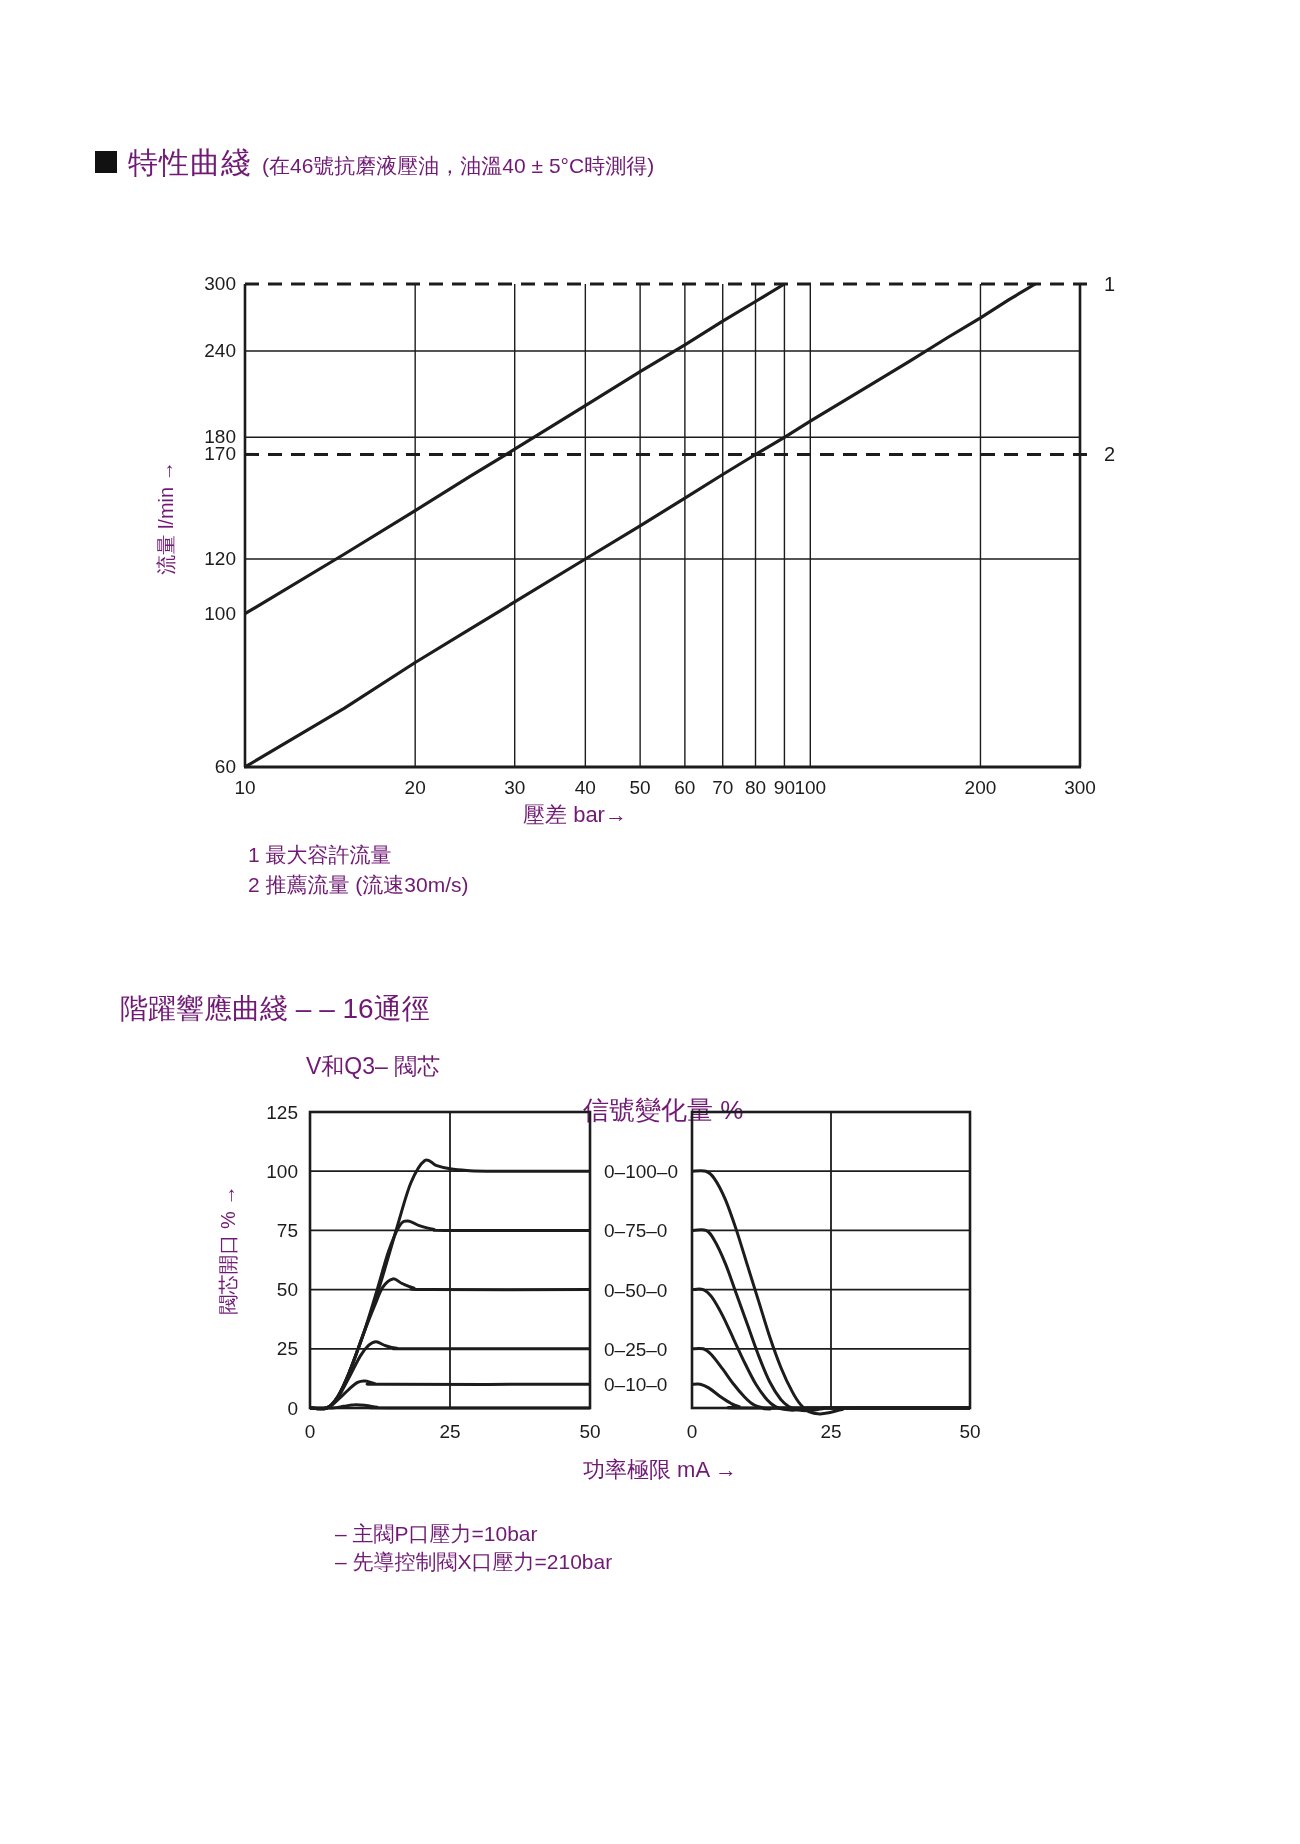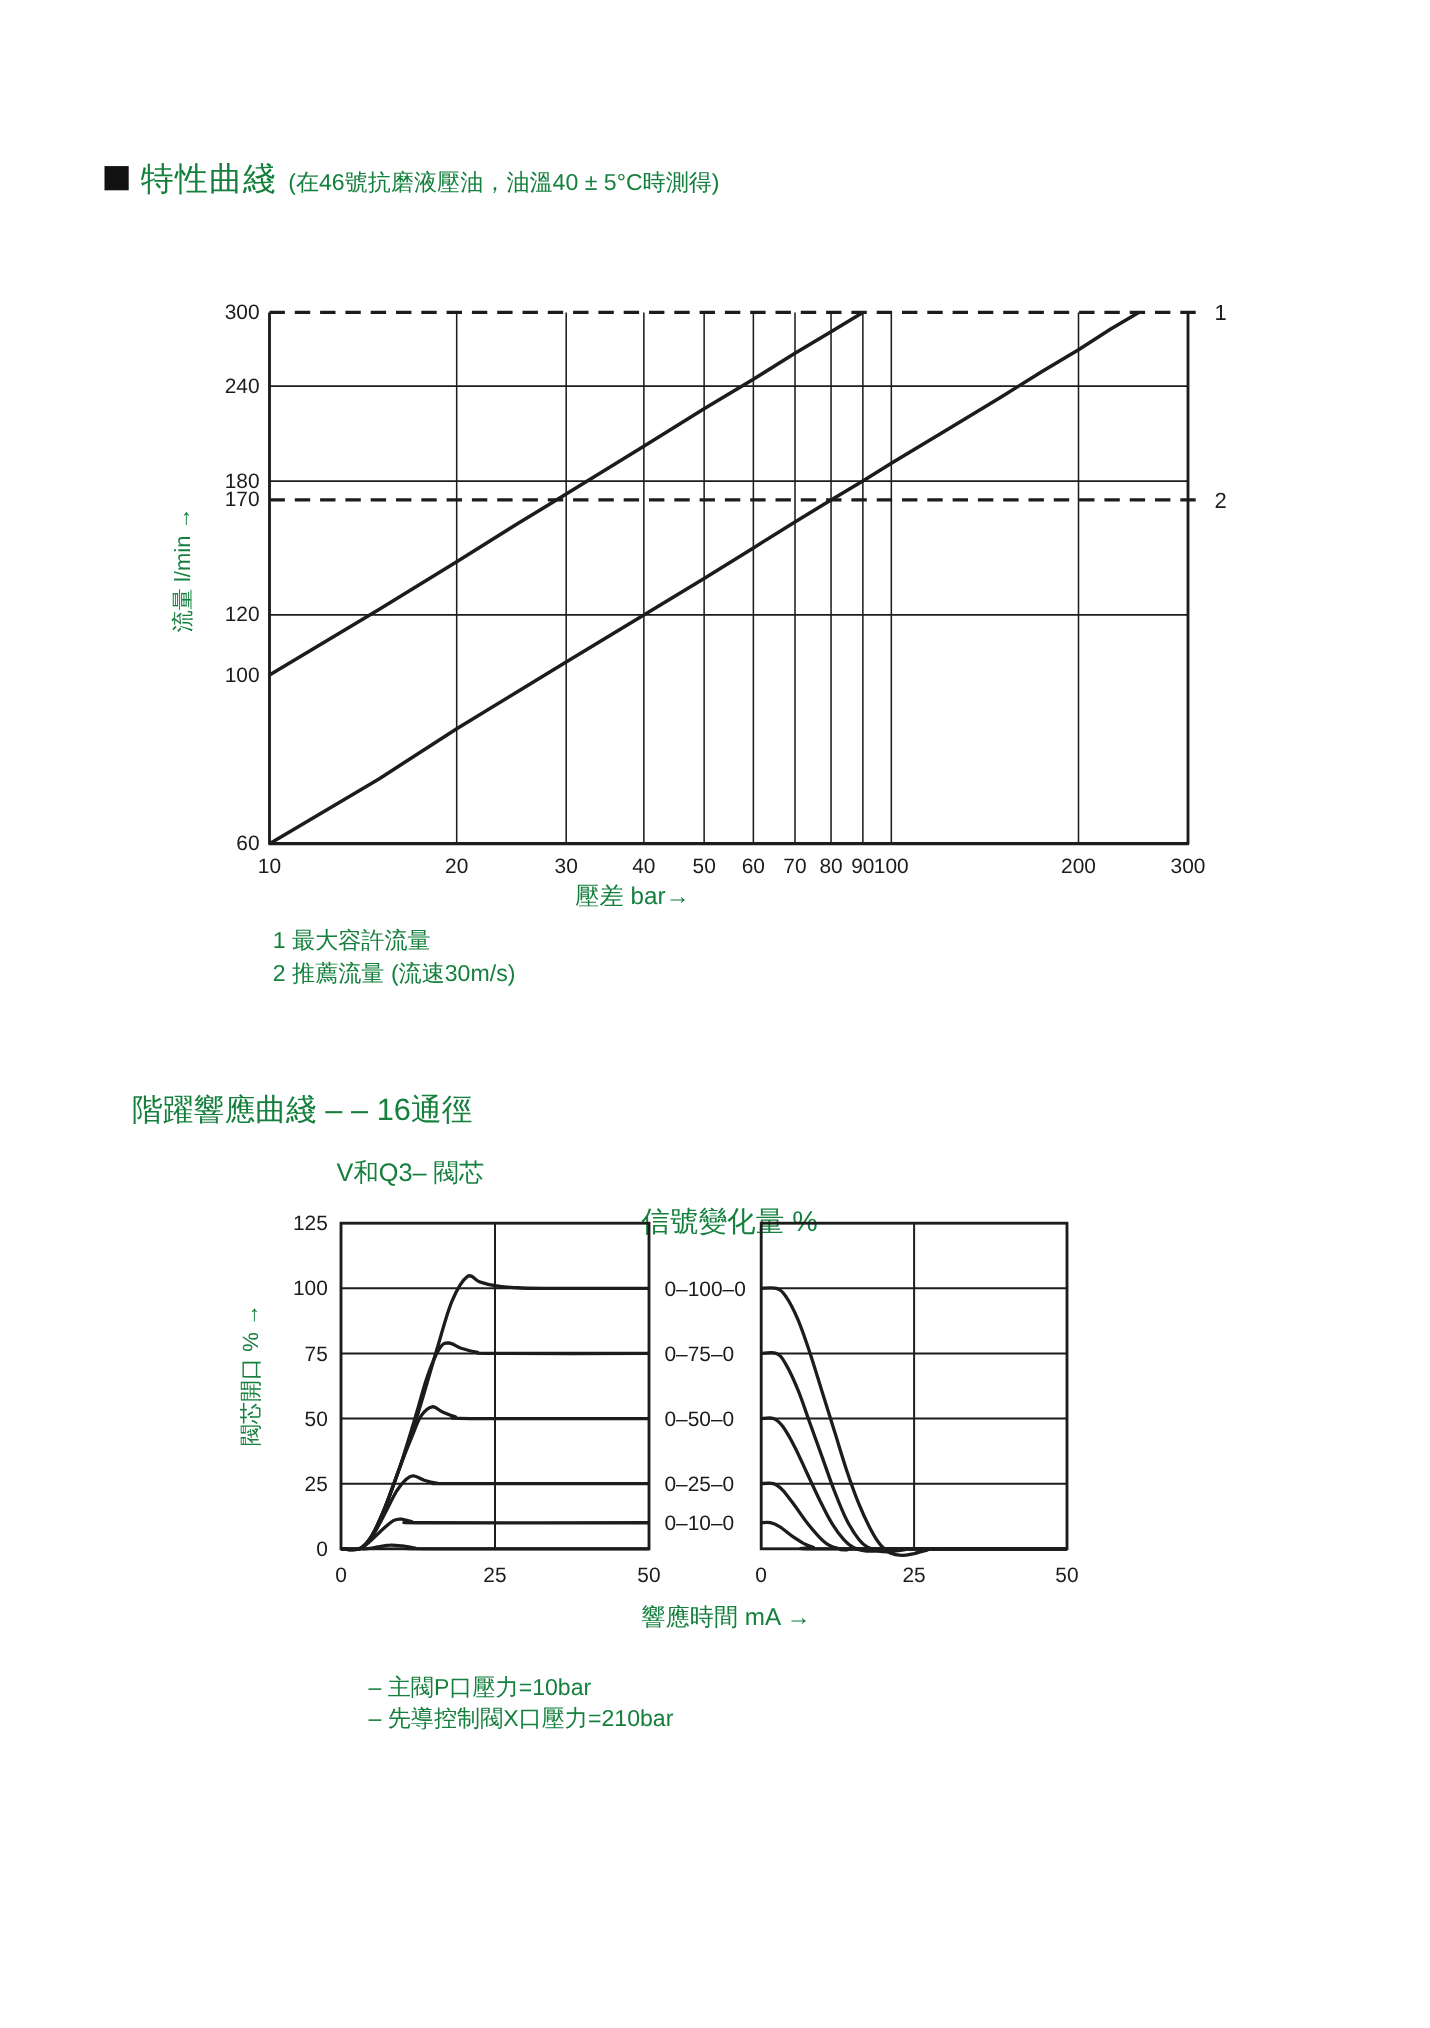--- a/index.html
+++ b/index.html
@@ -1,17 +1,17 @@
 <!DOCTYPE html>
 <html><head>
 <meta charset="utf-8">
 <style>
   html,body{margin:0;padding:0;background:#e8e8e8}
   #page{position:relative;width:1300px;height:1844px;background:#ffffff;
-        font-family:"Liberation Sans","DejaVu Sans",sans-serif;color:#15803d;overflow:hidden}
+        font-family:"Liberation Sans","DejaVu Sans",sans-serif;color:#701a75;overflow:hidden}
   .abs{position:absolute;white-space:nowrap}
   .marker{position:absolute;width:22px;height:22px;background:#111}
   .title{font-size:30px;letter-spacing:1px}
   .note{font-size:21px}
   .sub1{font-size:22px}
   .sect{font-size:28px}
   .sub2{font-size:23px}
   .sighead{font-size:26px}
   .axlab{font-size:22px}
   .leg,.notes{font-size:21px}
@@ -116,17 +116,17 @@
       <text x="692" y="1438" font-size="19" text-anchor="middle">0</text>
       <text x="831" y="1438" font-size="19" text-anchor="middle">25</text>
       <text x="970" y="1438" font-size="19" text-anchor="middle">50</text>
       <text x="604" y="1178.2" font-size="19" text-anchor="start">0–100–0</text>
       <text x="604" y="1237.4" font-size="19" text-anchor="start">0–75–0</text>
       <text x="604" y="1296.6" font-size="19" text-anchor="start">0–50–0</text>
       <text x="604" y="1355.8" font-size="19" text-anchor="start">0–25–0</text>
       <text x="604" y="1391.32" font-size="19" text-anchor="start">0–10–0</text>
     </svg>
   <div class="abs vlabel" style="left:228px;top:1250px">閥芯開口 % →</div>
-  <div class="abs axlab" style="left:583px;top:1455px">響應時間 mA →</div>
+  <div class="abs axlab" style="left:583px;top:1455px">功率極限 mA →</div>
   <div class="abs notes" style="left:335px;top:1520px">– 主閥P口壓力=10bar</div>
   <div class="abs notes" style="left:335px;top:1548px">– 先導控制閥X口壓力=210bar</div>
 
 </div>
 
 </body></html>

